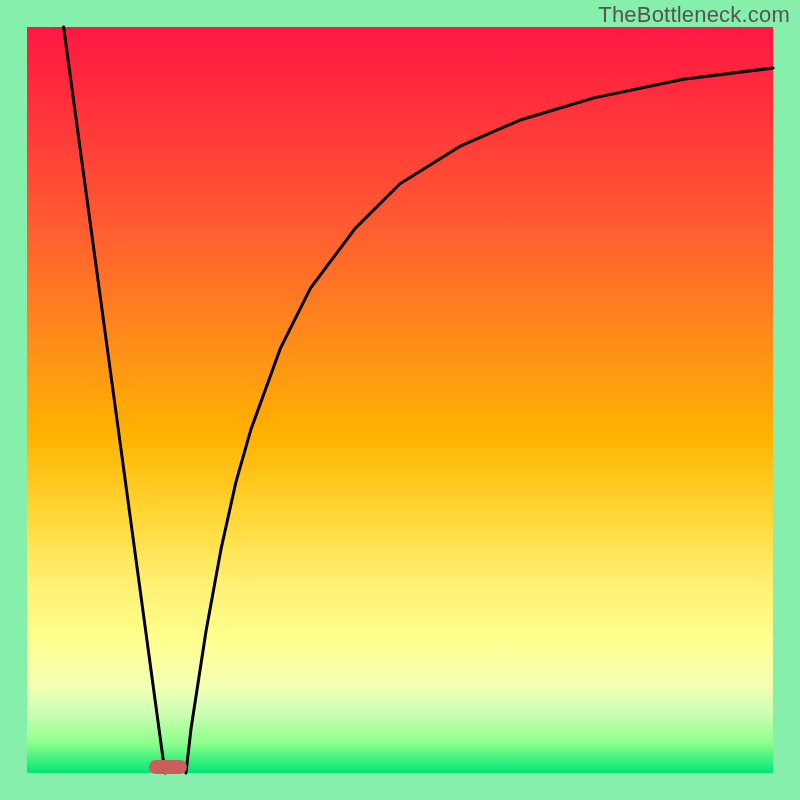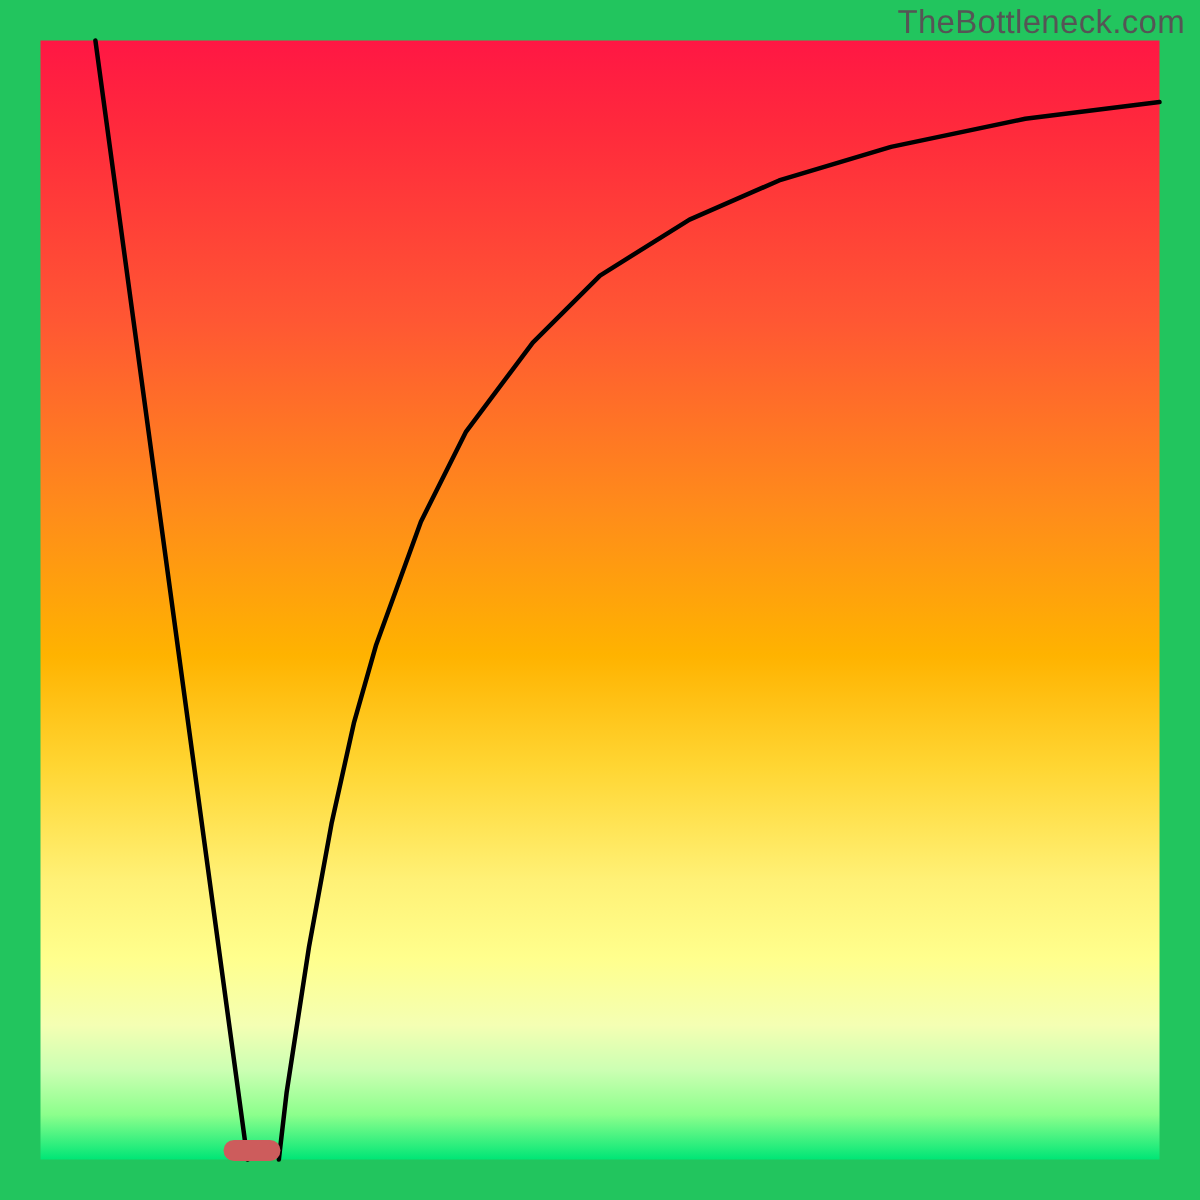--- a/index.html
+++ b/index.html
@@ -9,21 +9,21 @@
     height: 800px;
     background: #000;
     overflow: hidden;
   }
   .frame {
     position: absolute;
     left: 0;
     top: 0;
     width: 800px;
     height: 800px;
-    background: #22c55e;
+    background: #86efac;
   }
   .plot-area {
     position: absolute;
     left: 27px;
     top: 27px;
     width: 746px;
     height: 746px;
     background: linear-gradient(to bottom,
       #ff1744 0%,
       #ff2a3c 8%,

